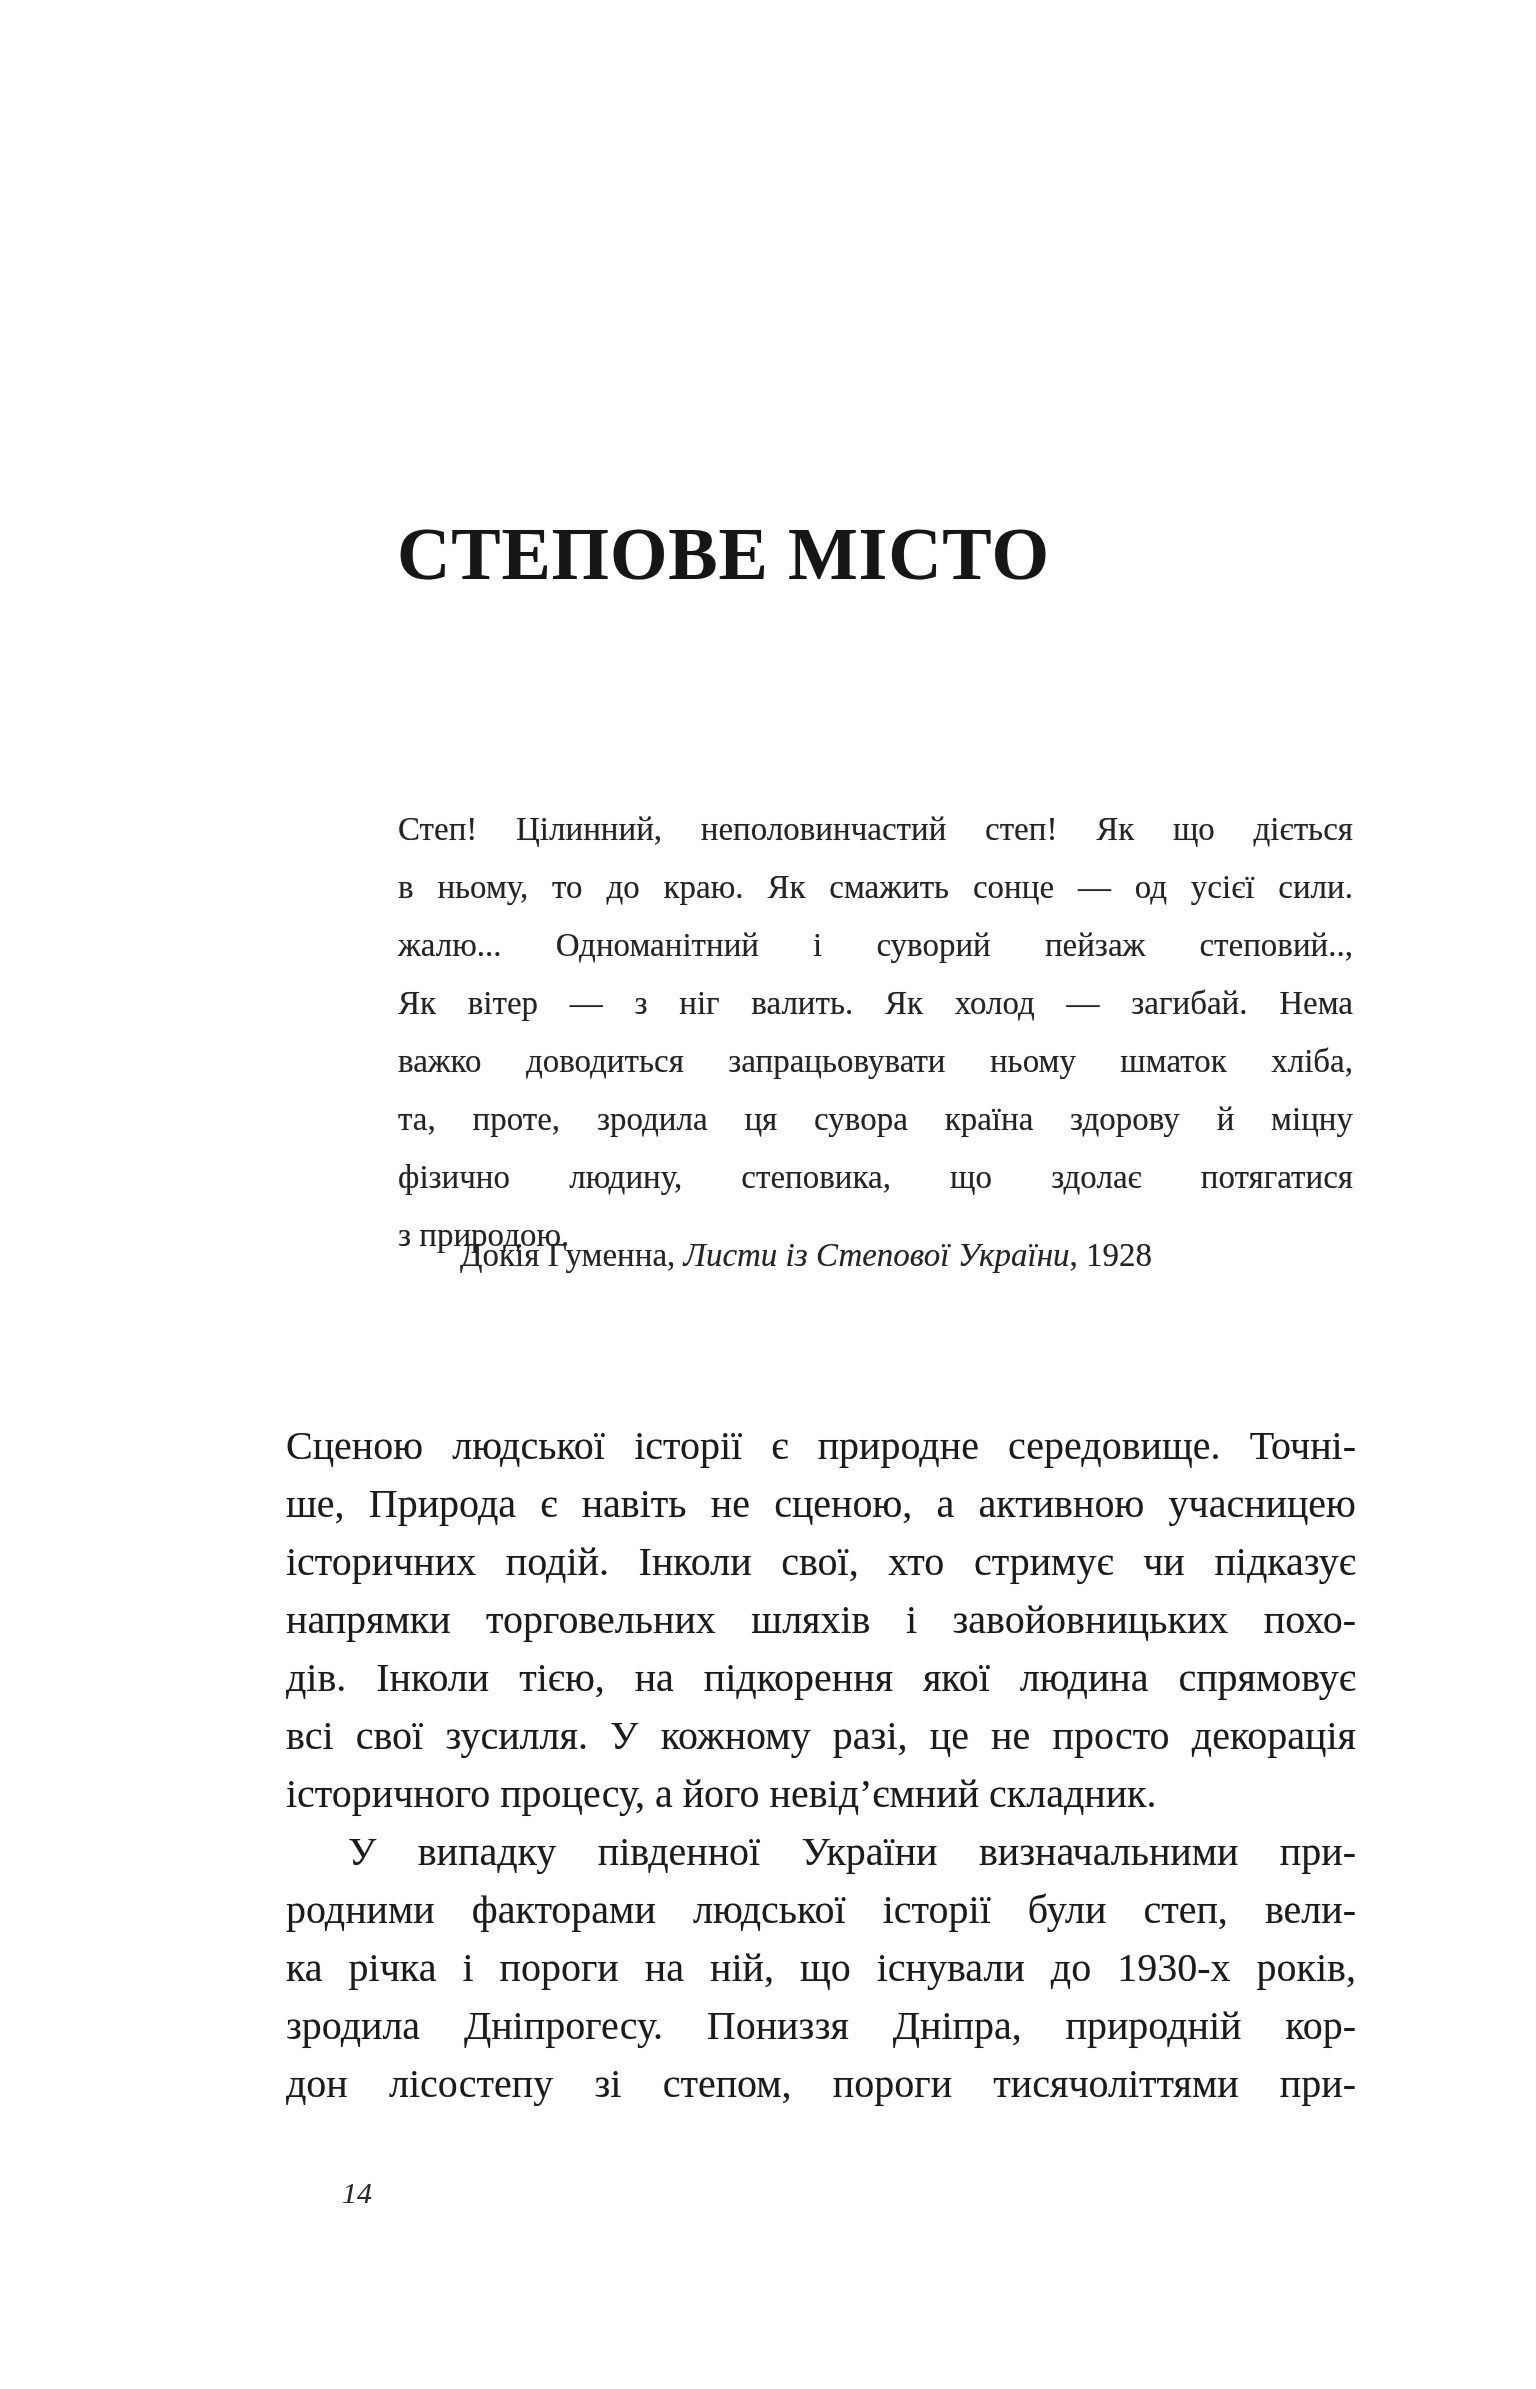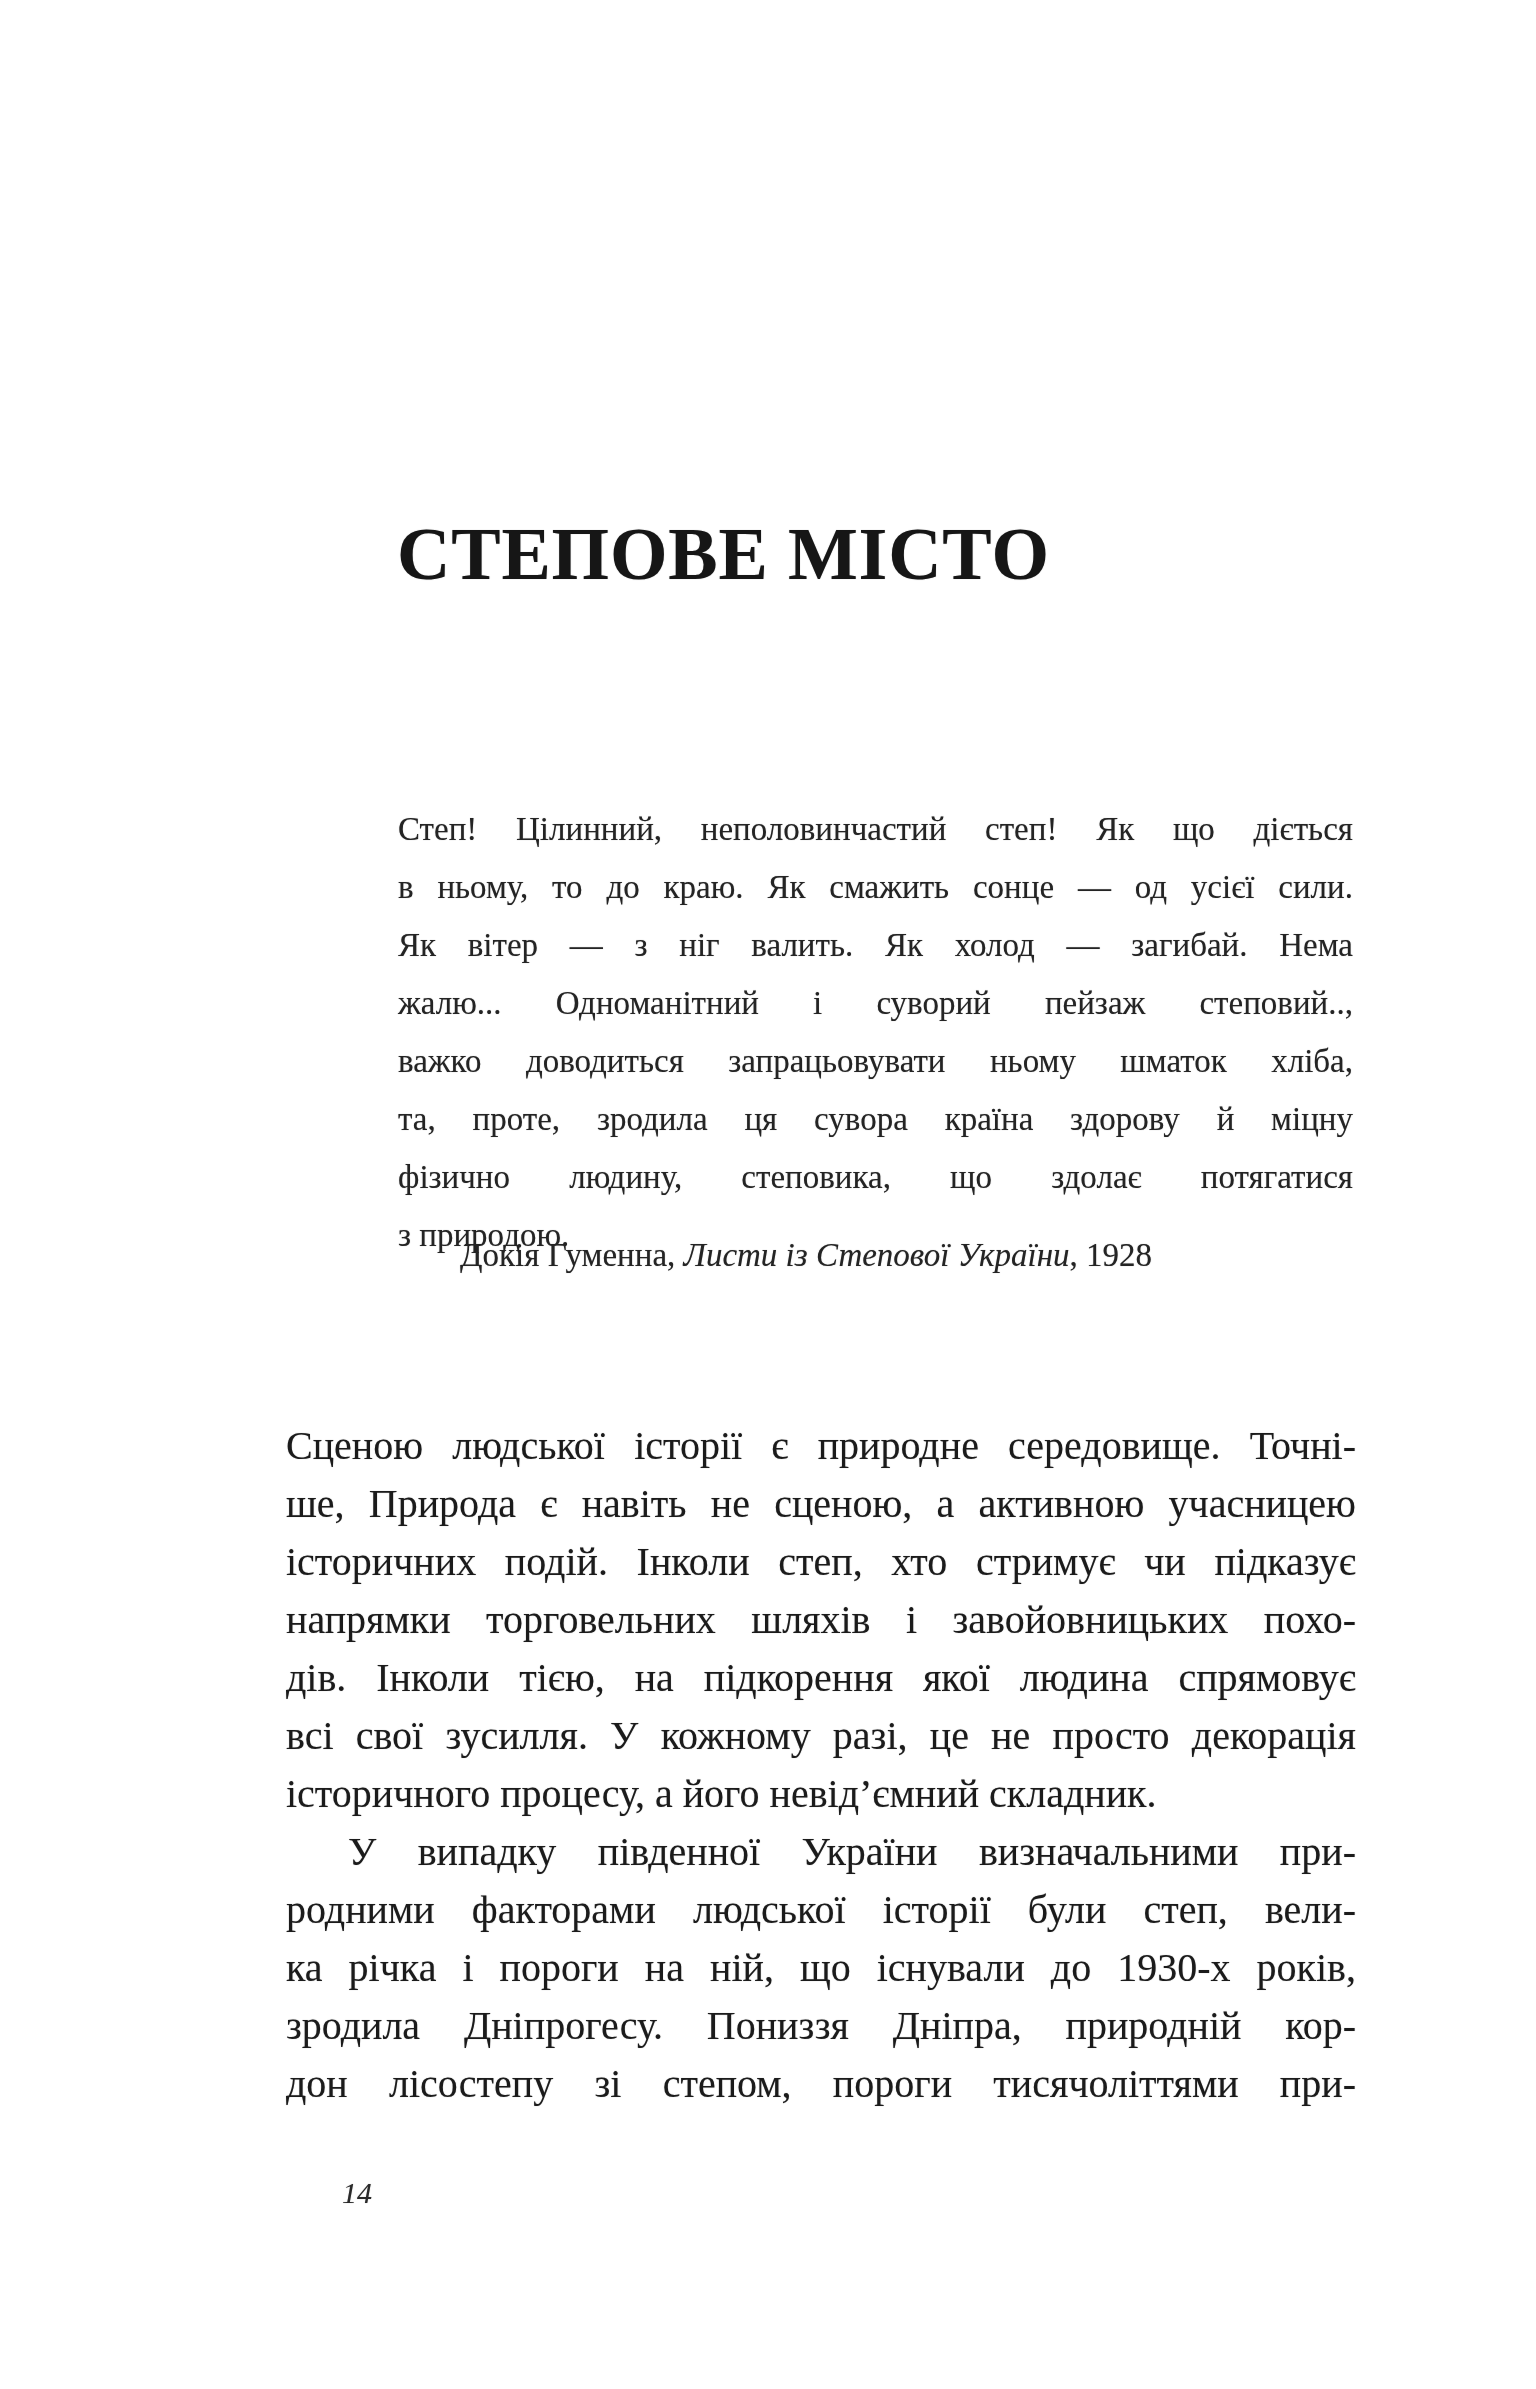--- a/index.html
+++ b/index.html
@@ -83,37 +83,37 @@
 <body>
 
 <div class="page">
 
   <h1 class="title scan">СТЕПОВЕ МІСТО</h1>
 
   <div class="epigraph scan">
 
   <span class="line just">Степ! Цілинний, неполовинчастий степ! Як що діється</span>
       <span class="line just">в ньому, то до краю. Як смажить сонце — од усієї сили.</span>
+      <span class="line just">жалю... Одноманітний і суворий пейзаж степовий..,</span>
       <span class="line just">Як вітер — з ніг валить. Як холод — загибай. Нема</span>
-      <span class="line just">жалю... Одноманітний і суворий пейзаж степовий..,</span>
       <span class="line just">важко доводиться запрацьовувати ньому шматок хліба,</span>
       <span class="line just">та, проте, зродила ця сувора країна здорову й міцну</span>
       <span class="line just">фізично людину, степовика, що здолає потягатися</span>
       <span class="line">з природою.</span>
     </div>
 
   <div class="attribution scan">
     <span class="author">Докія Гуменна, </span><span class="work">Листи із Степової України</span><span class="year">, 1928</span>
   </div>
 
   <div class="body-text scan">
 
   <span class="line just">Сценою людської історії є природне середовище. Точні-</span>
       <span class="line just">ше, Природа є навіть не сценою, а активною учасницею</span>
-      <span class="line just">історичних подій. Інколи степ, хто стримує чи підказує</span>
+      <span class="line just">історичних подій. Інколи свої, хто стримує чи підказує</span>
       <span class="line just">напрямки торговельних шляхів і завойовницьких похо-</span>
       <span class="line just">дів. Інколи тією, на підкорення якої людина спрямовує</span>
       <span class="line just">всі свої зусилля. У кожному разі, це не просто декорація</span>
       <span class="line">історичного процесу, а його невід’ємний складник.</span>
       <span class="line just indent">У випадку південної України визначальними при-</span>
       <span class="line just">родними факторами людської історії були степ, вели-</span>
       <span class="line just">ка річка і пороги на ній, що існували до 1930-х років,</span>
       <span class="line just">зродила Дніпрогесу. Пониззя Дніпра, природній кор-</span>
       <span class="line just">дон лісостепу зі степом, пороги тисячоліттями при-</span>
     </div>

